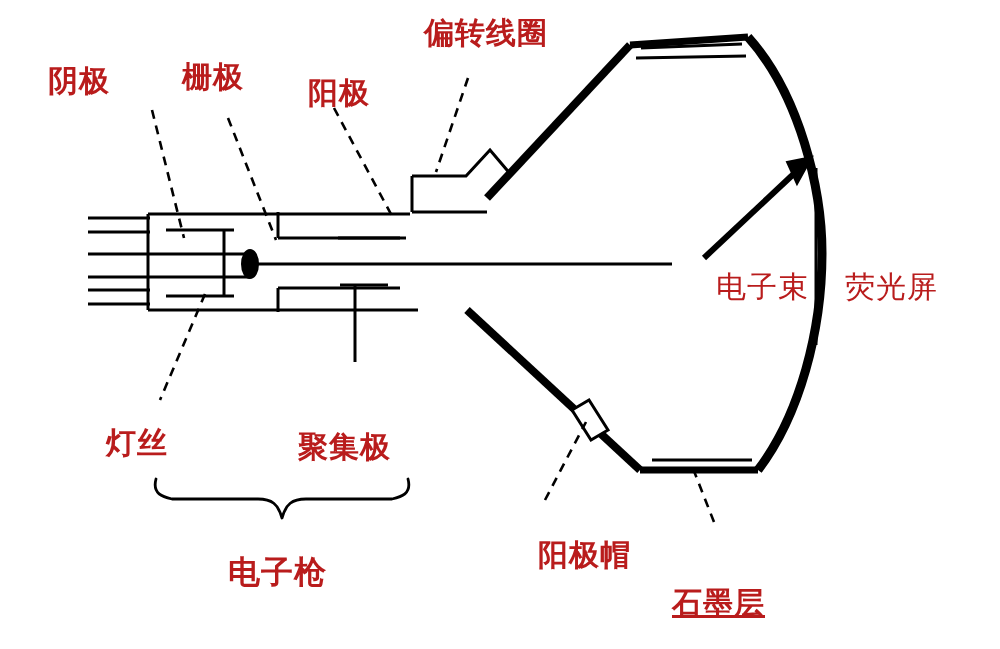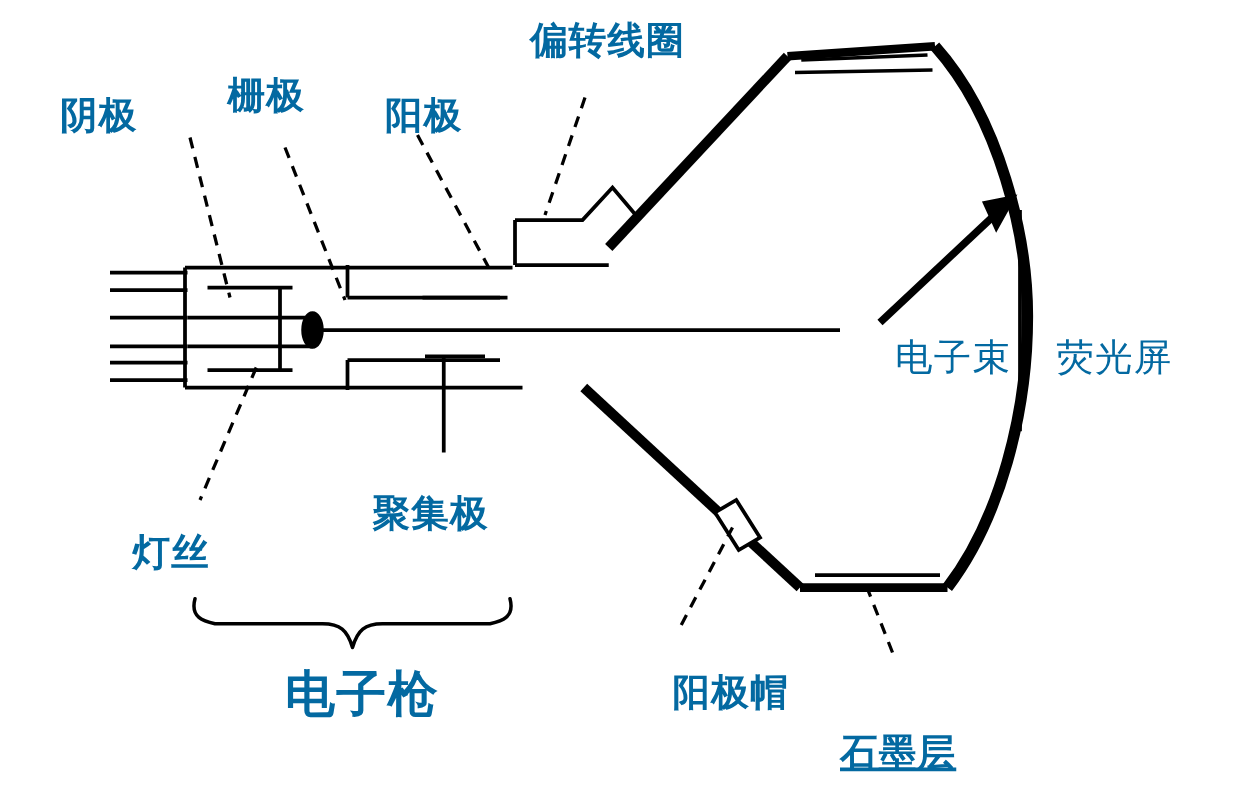--- a/index.html
+++ b/index.html
@@ -17,21 +17,21 @@
   }
   #diagram-svg {
     position: absolute;
     left: 0;
     top: 0;
     width: 1000px;
     height: 649px;
   }
   .lbl {
     position: absolute;
-    color: #0369a1;
+    color: #b91c1c;
     font-family: "DejaVu Sans", sans-serif;
     font-weight: bold;
     font-size: 30px;
     line-height: 1;
     white-space: nowrap;
     letter-spacing: 1px;
   }
 </style>
 </head>
 <body>
@@ -162,35 +162,35 @@
                C 152 494, 163 497, 172 499
                L 258 499
                C 272 499, 278 504, 282 518
                C 286 504, 292 499, 306 499
                L 392 499
                C 401 497, 412 494, 408 479"></path>
     </g>
 
   </svg>
 
-  <div class="lbl" style="left:48px; top:78px;">阴极</div>
+  <div class="lbl" style="left:48px; top:66px;">阴极</div>
 
   <div class="lbl" style="left:182px; top:62px;">栅极</div>
 
   <div class="lbl" style="left:308px; top:62px;margin-top:16px;">阳极</div>
 
   <div class="lbl" style="left:424px; top:18px;">偏转线圈</div>
 
   <div class="lbl" style="left:716px; top:272px; font-weight:normal;">电子束</div>
 
   <div class="lbl" style="left:845px; top:272px; font-weight:normal;">荧光屏</div>
 
   <div class="lbl" style="left:106px; top:428px;">灯丝</div>
 
-  <div class="lbl" style="left:298px; top:397px;">聚集极</div>
+  <div class="lbl" style="left:298px; top:432px;">聚集极</div>
 
-  <div class="lbl" style="left:228px; top:536px; font-size:40px;">电子枪</div>
+  <div class="lbl" style="left:228px; top:556px; font-size:32px;">电子枪</div>
 
   <div class="lbl" style="left:494px; top:540px;margin-left:44px;">阳极帽</div>
 
   <div class="lbl" style="left:672px; top:588px;text-decoration:underline;">石墨层</div>
 
 </div>
 
 </body></html>

